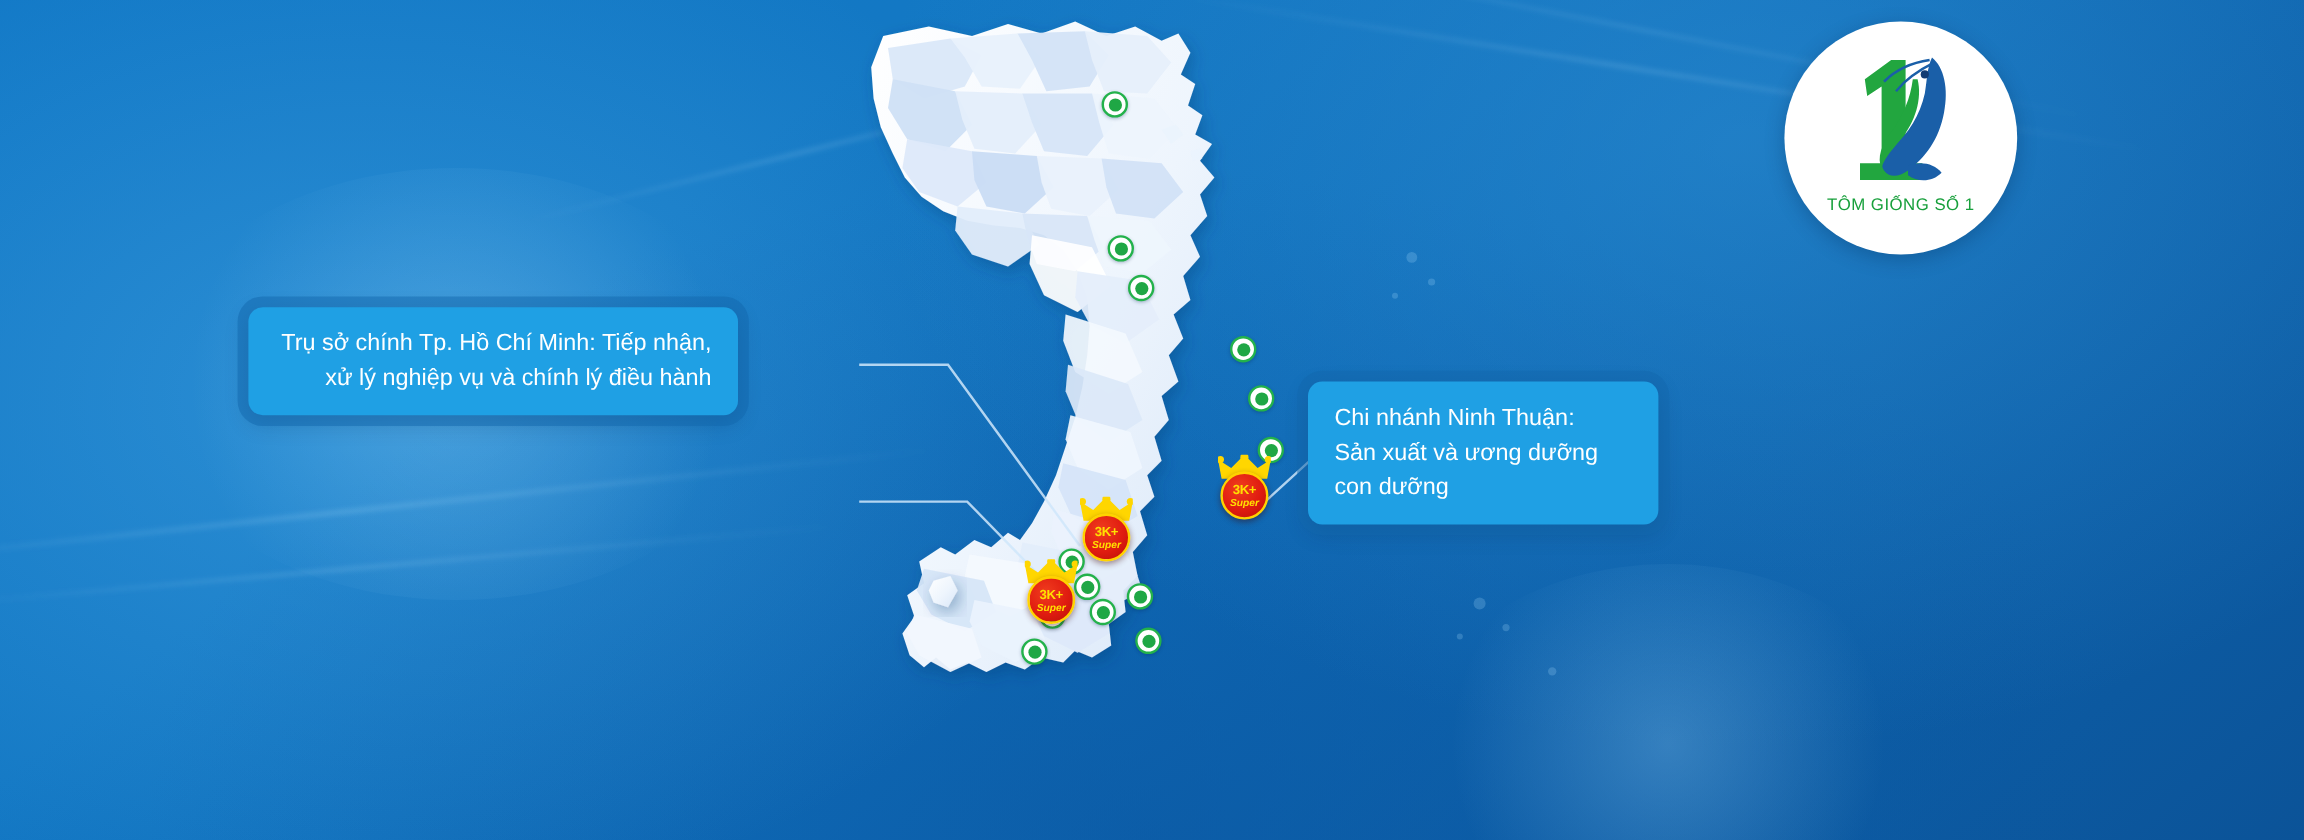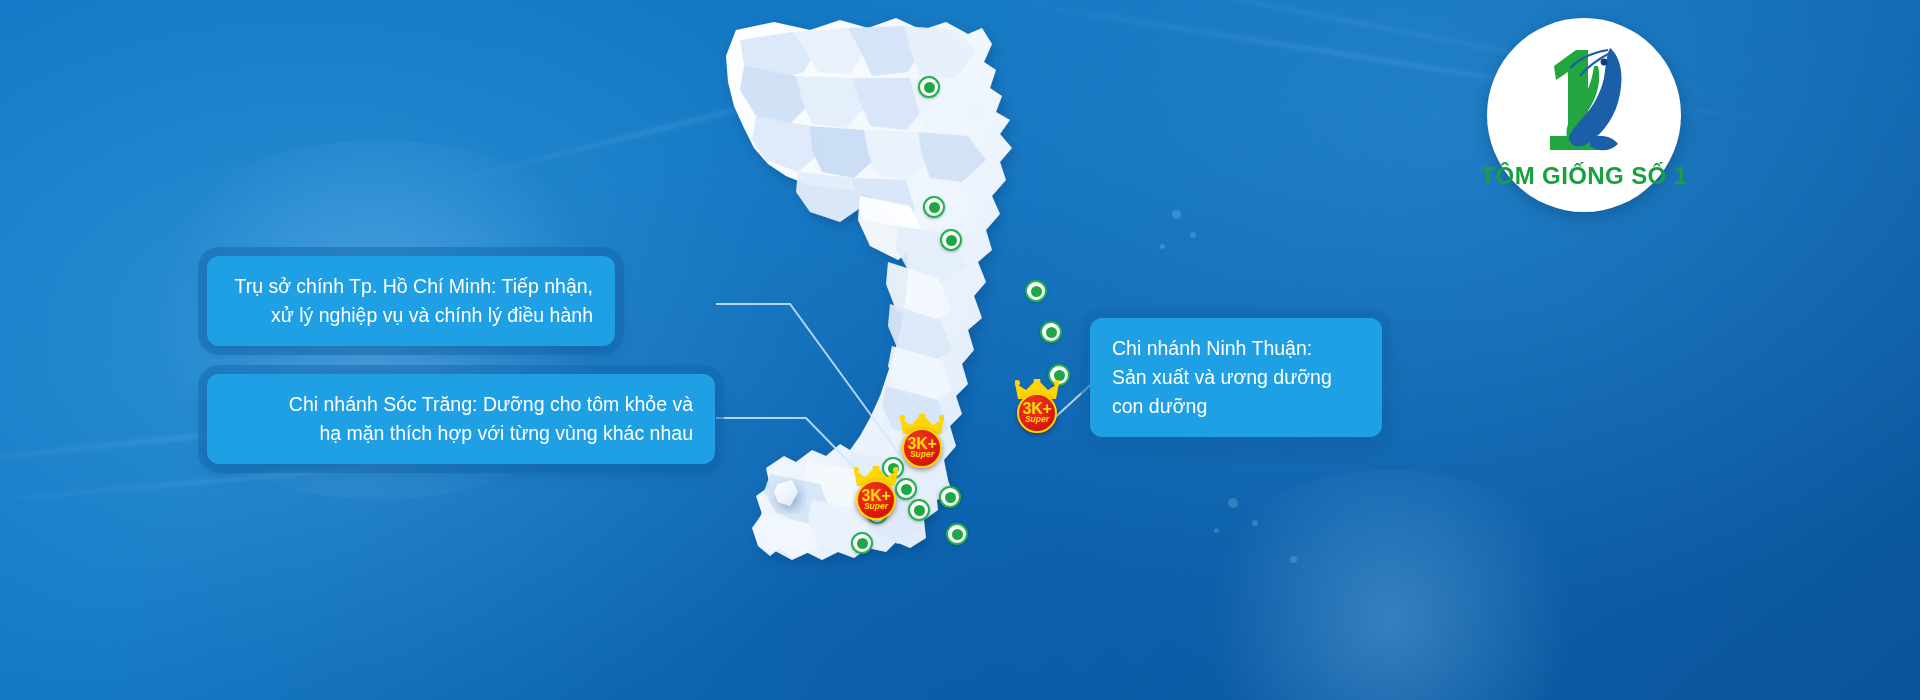--- a/index.html
+++ b/index.html
@@ -113,42 +113,42 @@
   .badge3k .disc {
     position:absolute; left:4px; top:14px;
     width:40px; height:40px; border-radius:50%;
     background:radial-gradient(circle at 38% 32%, #f03c1e 0%, #e01c10 55%, #b81008 100%);
     border:2px solid #ffd200;
     display:flex; flex-direction:column;
     align-items:center; justify-content:center;
     box-shadow:0 2px 5px rgba(60,0,0,.45);
   }
   .badge3k .b-top {
-    font-size:16px; font-weight:bold; color:#ffe000;
+    font-size:11px; font-weight:bold; color:#ffe000;
     line-height:12px; letter-spacing:-.3px;
   }
   .badge3k .b-bot {
     font-size:8.5px; font-weight:bold; color:#ffe000;
     line-height:9px; font-style:italic;
   }
 
   
   #logo {
     position:absolute; left:1487px; top:18px;
     width:194px; height:194px;
     border-radius:50%;
     background:#ffffff;
     box-shadow:0 4px 16px rgba(3,40,80,.30);
     display:flex; flex-direction:column;
     align-items:center; justify-content:flex-start;
   }
   #logo-mark { width:120px; height:128px; margin-top:14px; }
   #logo-text {
-    font-weight:bold;
-    font-size:24px;
+    font-weight:normal;
+    font-size:14px;
     color:#18a03c;
     letter-spacing:.4px;
     margin-top:2px;
     white-space:nowrap;
   }
 </style>
 </head>
 <body>
 
 <div id="stage">
@@ -250,24 +250,20 @@
 
     <polyline points="1128,378 1098,378 1050,422" fill="none" stroke="#cfe6fa" stroke-width="2" opacity=".85"></polyline>
   </svg>
 
 
   <div id="callout-hcm" class="callout c-right">
     <p>Trụ sở chính Tp. Hồ Chí Minh: Tiếp nhận,</p>
     <p>xử lý nghiệp vụ và chính lý điều hành</p>
   </div>
 
-  <div id="callout-st" class="callout c-right">
-    <p>Chi nhánh Sóc Trăng: Dưỡng cho tôm khỏe và</p>
-    <p>hạ mặn thích hợp với từng vùng khác nhau</p>
-  </div>
 
   <div id="callout-nt" class="callout c-left">
     <p>Chi nhánh Ninh Thuận:</p>
     <p>Sản xuất và ương dưỡng</p>
     <p>con dưỡng</p>
   </div>
 
   <div id="markers">
       <div class="gdot" style="left: 918px; top: 76px;"></div>
       <div class="gdot" style="left: 923px; top: 196px;"></div>

